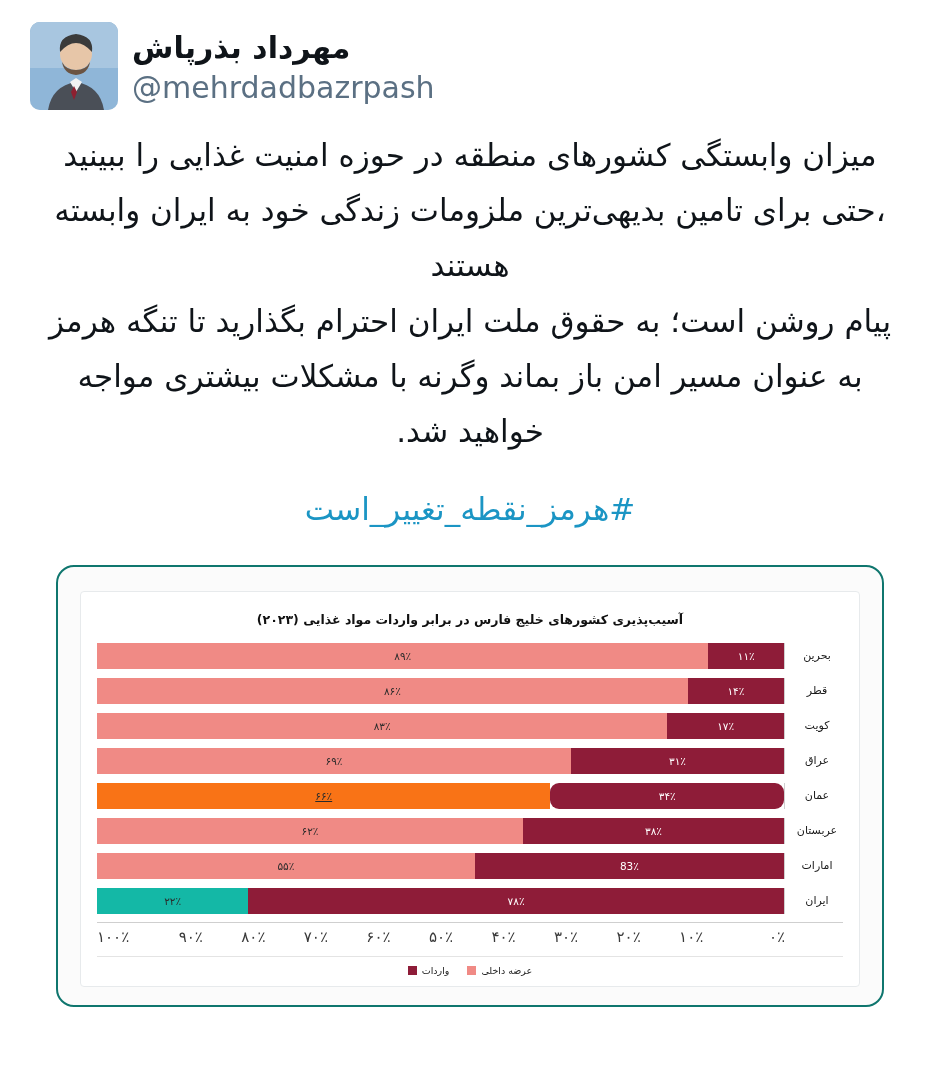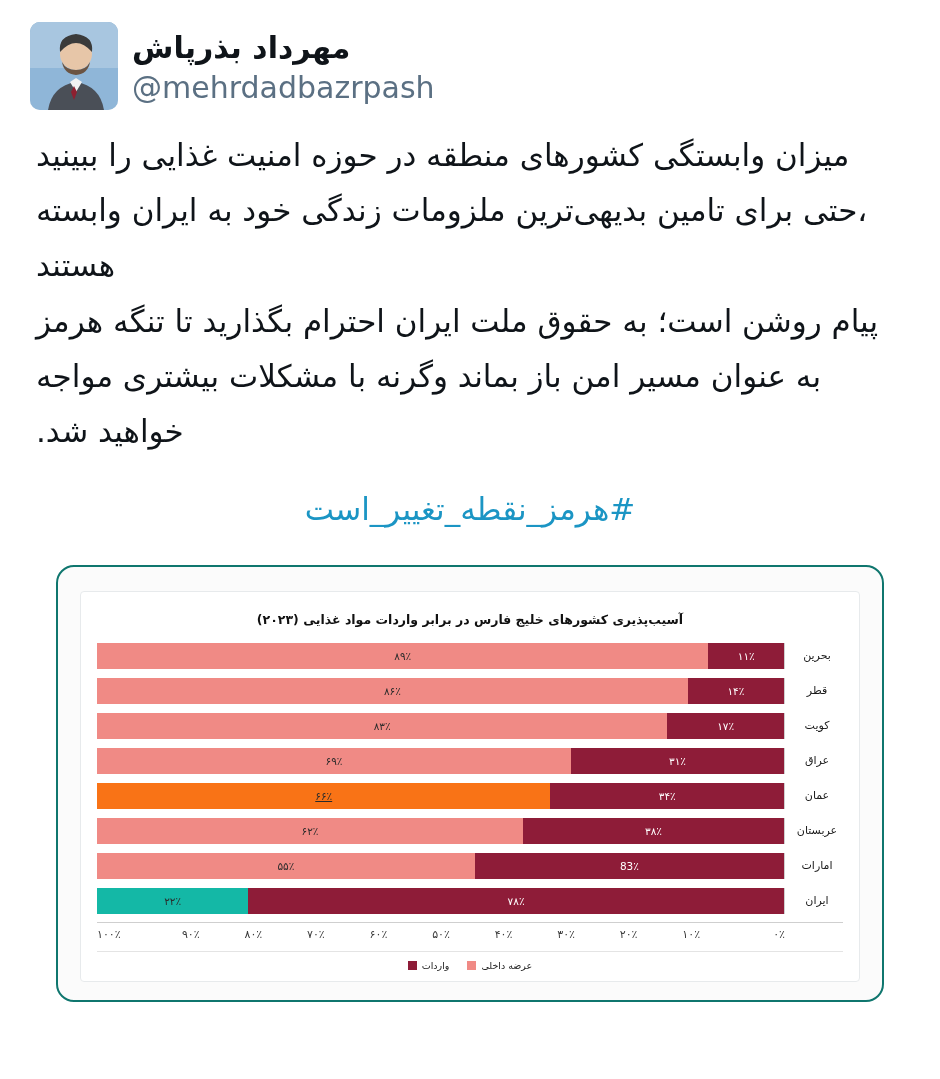--- a/index.html
+++ b/index.html
@@ -81,21 +81,21 @@
     width: 5px;
     height: 5px;
     border-radius: 50%;
     background: #a9b3bb;
   }
 
   .tweet-text {
     margin-top: 18px;
     font-size: 31px;
     line-height: 1.78;
-    text-align: left;
+    text-align: center;
     color: #0f1419;
     direction: rtl;
     padding: 0 6px;
     white-space: pre-wrap;
   }
 
   .hashtag {
     display: block;
     margin-top: 26px;
     padding: 0 6px;
@@ -174,25 +174,26 @@
   .axis {
     display: flex;
     flex-direction: row;
     margin-top: 8px;
     padding-right: 58px;
     border-top: 1px solid #cfcfcf;
   }
   .axis .tick {
     flex: 1 1 0;
     text-align: center;
-    font-size: 11px;
+    font-size: 15px;
     color: #3a3a3a;
     padding-top: 5px;
     direction: rtl;
     position: relative;
+    font-family: Liberation Serif, serif;
   }
   .axis .tick:first-child { text-align: right; }
   .axis .tick:last-child { text-align: left; }
 
   .legend {
     margin-top: 10px;
     display: flex;
     flex-direction: row-reverse;
     justify-content: center;
     gap: 18px;
@@ -274,21 +275,21 @@
           <div class="row">
             <div class="row-label">عراق</div>
             <div class="row-track">
               <div class="seg import" style="width: 31%; background: rgb(142, 28, 56);">۳۱٪</div>
               <div class="seg domestic" style="width: 69%; background: rgb(240, 138, 133);">۶۹٪</div>
             </div>
           </div>
           <div class="row">
             <div class="row-label">عمان</div>
             <div class="row-track">
-              <div class="seg import" style="width: 34%; background: rgb(142, 28, 56);">۳۴٪</div>
+              <div class="seg import" style="width: 34%; background: rgb(142, 28, 56); border-radius: 9px;">۳۴٪</div>
               <div class="seg domestic" style="width: 66%; background: #f97316; text-decoration: underline;">۶۶٪</div>
             </div>
           </div>
           <div class="row">
             <div class="row-label">عربستان</div>
             <div class="row-track">
               <div class="seg import" style="width: 38%; background: rgb(142, 28, 56);">۳۸٪</div>
               <div class="seg domestic" style="width: 62%; background: rgb(240, 138, 133);">۶۲٪</div>
             </div>
           </div>

